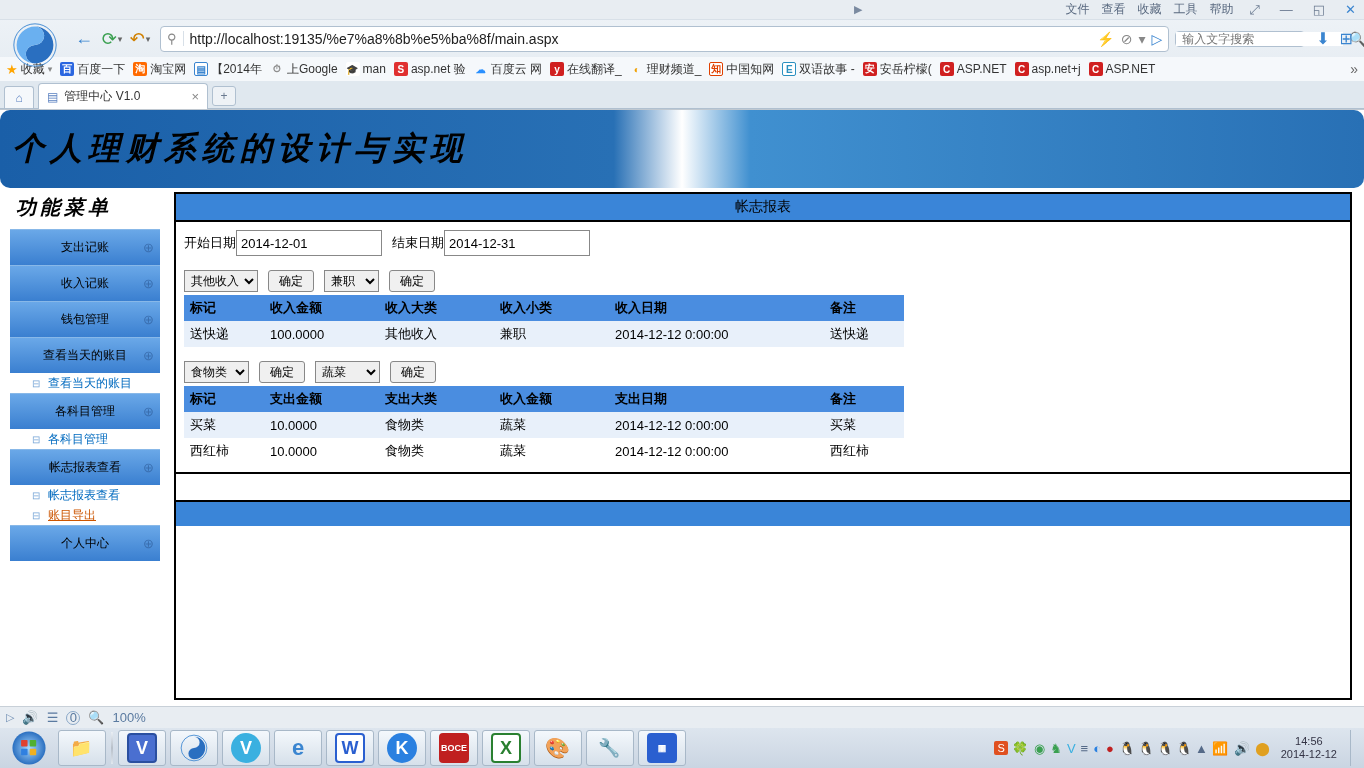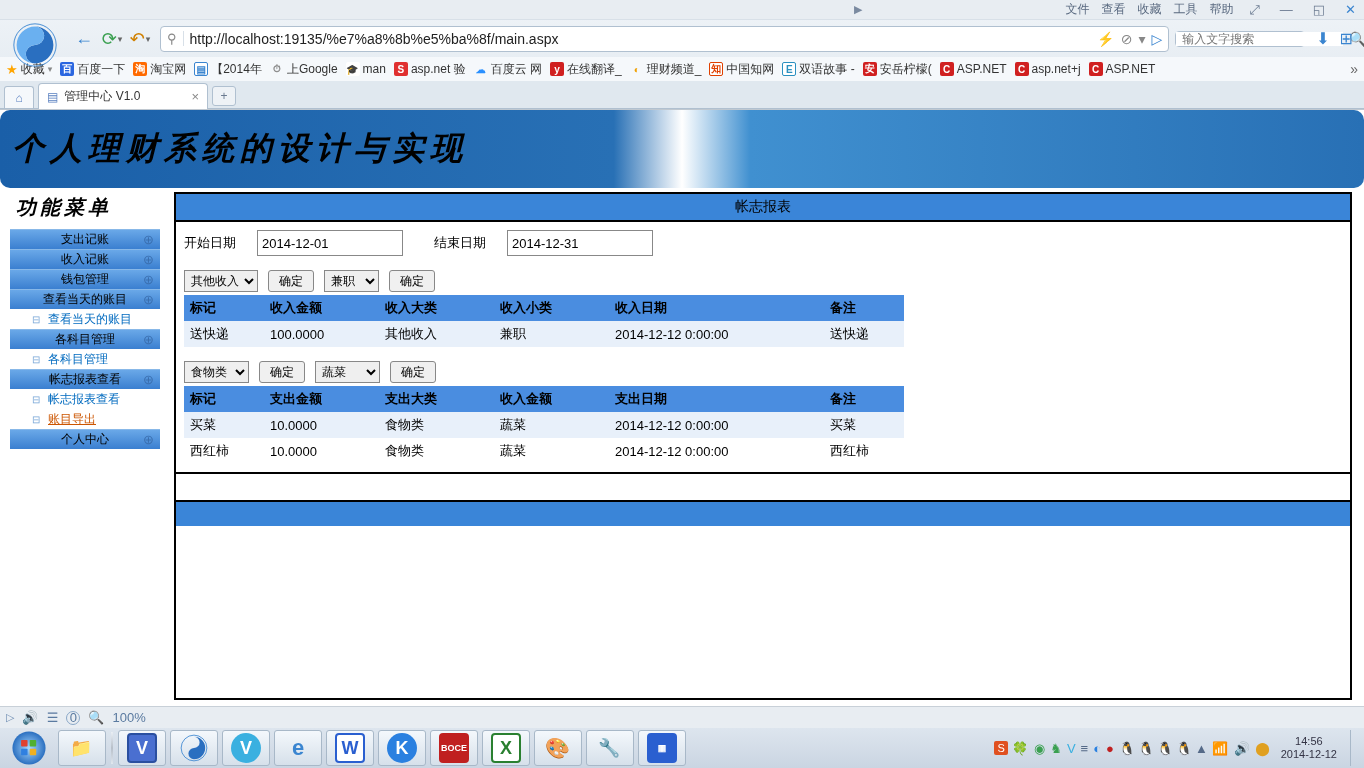--- a/index.html
+++ b/index.html
@@ -41,31 +41,31 @@
     .tab-add { width: 24px; height: 20px; border: 1px solid #b0c0d0; border-radius: 3px; background: #eef2f6; display: flex; align-items: center; justify-content: center; color: #6a7a90; margin-left: 4px; cursor: pointer; margin-bottom: 2px;}
     
     
     .page-banner { height: 78px; background: linear-gradient(90deg, #1a5fa8 0%, #2870b5 45%, #ffffff 50%, #4090d0 55%, #2870b5 100%); display: flex; align-items: center; padding-left: 12px; border-radius: 10px; }
     .page-banner .title { font-size: 32px; font-style: italic; font-weight: bold; color: #000; font-family: "STKaiti", KaiTi, cursive; letter-spacing: 6px; }
     
     
     .main-area { display: flex; padding: 4px 6px 0 10px; gap: 14px; height: 512px;}
     .sidebar { width: 150px; flex-shrink: 0; }
     .sidebar-title { font-size: 20px; font-style: italic; font-weight: bold; padding: 2px 0 8px 6px; font-family: "STKaiti", KaiTi, cursive; letter-spacing: 4px;}
-    .menu-item { height: 20px; background: linear-gradient(#6aa8e8, #3a7fd0); color: #000; font-size: 12px; display: flex; align-items: center; justify-content: center; position: relative; border-top: 1px solid #88b8e8; cursor:pointer;}
+    .menu-item { height: 36px; background: linear-gradient(#6aa8e8, #3a7fd0); color: #000; font-size: 12px; display: flex; align-items: center; justify-content: center; position: relative; border-top: 1px solid #88b8e8; cursor:pointer;}
     .menu-item .plus { position: absolute; right: 6px; font-size: 13px; color: #3a6fb0; }
     .sub-item { height: 20px; background: #fff; color: #006abf; font-size: 12px; display: flex; align-items: center; padding-left: 38px; position: relative; cursor:pointer;}
     .sub-item .dash { position: absolute; left: 22px; color: #7aa8d8; font-size: 10px;}
     .sub-item.active { color: #cc5500; text-decoration: underline;}
     
     
     .content { flex: 1; border: 2px solid #000; display: flex; flex-direction: column; max-width: 1178px;}
     .content-header { background: #3a85d8; height: 28px; display: flex; align-items: center; justify-content: center; font-size: 14px; color: #000; border-bottom: 2px solid #000;}
     .content-body { padding: 8px 8px; background: #fff; border-bottom: 2px solid #000;}
-    .date-row { display: flex; align-items: center; gap: 21px; margin-bottom: 14px; font-size: 13px;}
+    .date-row { display: flex; align-items: center; gap: 0; margin-bottom: 14px; font-size: 13px;}
     .date-row label { }
     .date-row input { width: 146px; height: 26px; border: 1px solid #888; padding: 0 4px; font-size: 13px;}
     
     .filter-row { display: flex; align-items: center; gap: 10px; margin: 8px 0 3px 0;}
     .filter-row select { height: 22px; border: 1px solid #888; font-size: 12px; min-width: 65px; padding: 0 2px;}
     .filter-row button { height: 22px; padding: 0 10px; border: 1px solid #888; background: #f0f0f0; border-radius: 3px; font-size: 12px; cursor:pointer;}
     
     .data-table { width: 720px; border-collapse: collapse; font-size: 13px;}
     .data-table th { background: #4a8de0; color: #000; text-align: left; padding: 4px 6px; font-weight: bold; font-size: 13px;}
     .data-table td { padding: 4px 6px; }

